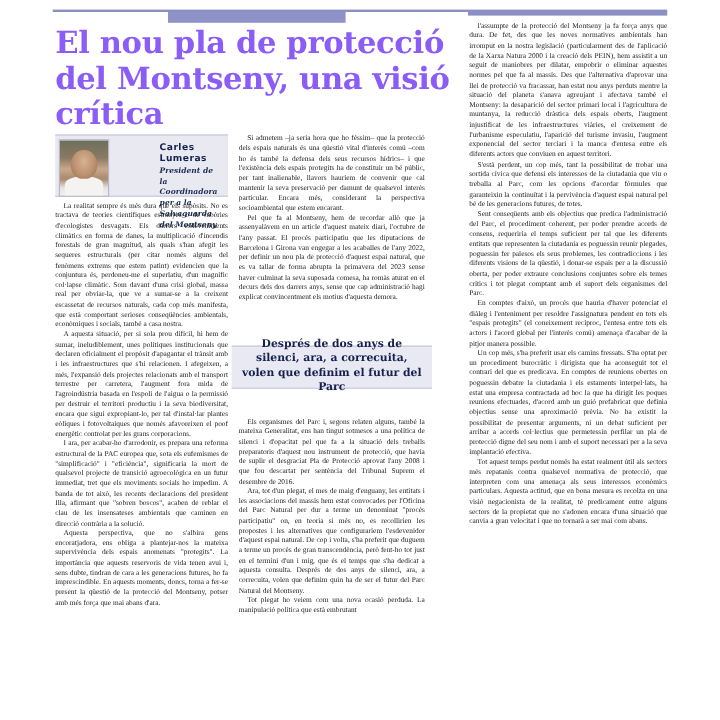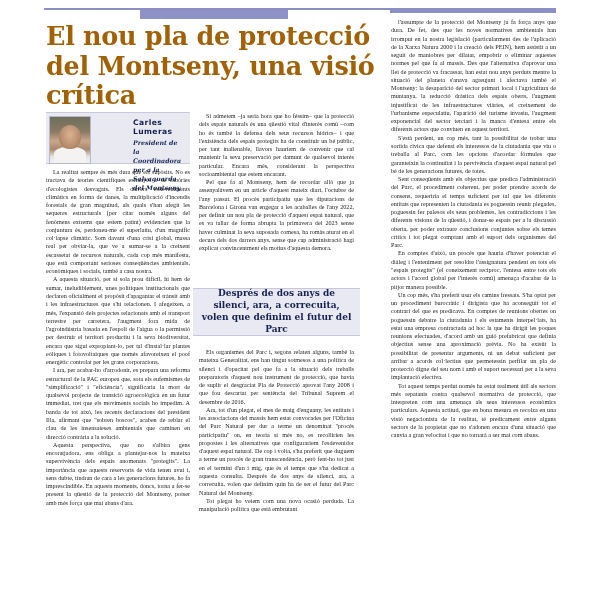--- a/index.html
+++ b/index.html
@@ -31,21 +31,21 @@
   }
 
   .headline{
     position:absolute;
     left:46px;top:22px;width:330px;
     font-family:"DejaVu Serif", serif;
     font-weight:bold;
     font-size:25.5px;
     line-height:1.16;
     letter-spacing:-0.3px;
-    color:#a16207;
+    color:#8b5cf6;
     margin:0;
   }
 
   
   .byline{
     position:absolute;
     left:46px;top:112px;width:144px;height:52px;
     background:#e9e9f2;
     border-top:1px solid #c9c9dd;
     border-bottom:1px solid #c9c9dd;
@@ -105,21 +105,21 @@
   .col p{margin:0;text-indent:7px;}
   .col p.first{text-indent:7px;}
   .col1{left:46px;top:168px;width:144px;}
   .col2a{left:199px;top:112px;width:155px;}
   .col2b{left:199px;top:348px;width:155px;}
   .col3{left:391px;top:18px;width:165px;}
 
   
   .pullquote{
     position:absolute;
-    left:193px;top:288px;width:167px;height:48px;
+    left:193px;top:288px;width:167px;height:36px;
     background:#e9e9f3;
     border-top:1px solid #c7c7dc;
     border-bottom:1px solid #c7c7dc;
     box-sizing:border-box;
     display:flex;align-items:center;justify-content:flex-start;
     padding:2px 6px;
   }
   .pullquote-text{
     font-family:"DejaVu Serif", serif;
     font-weight:bold;

